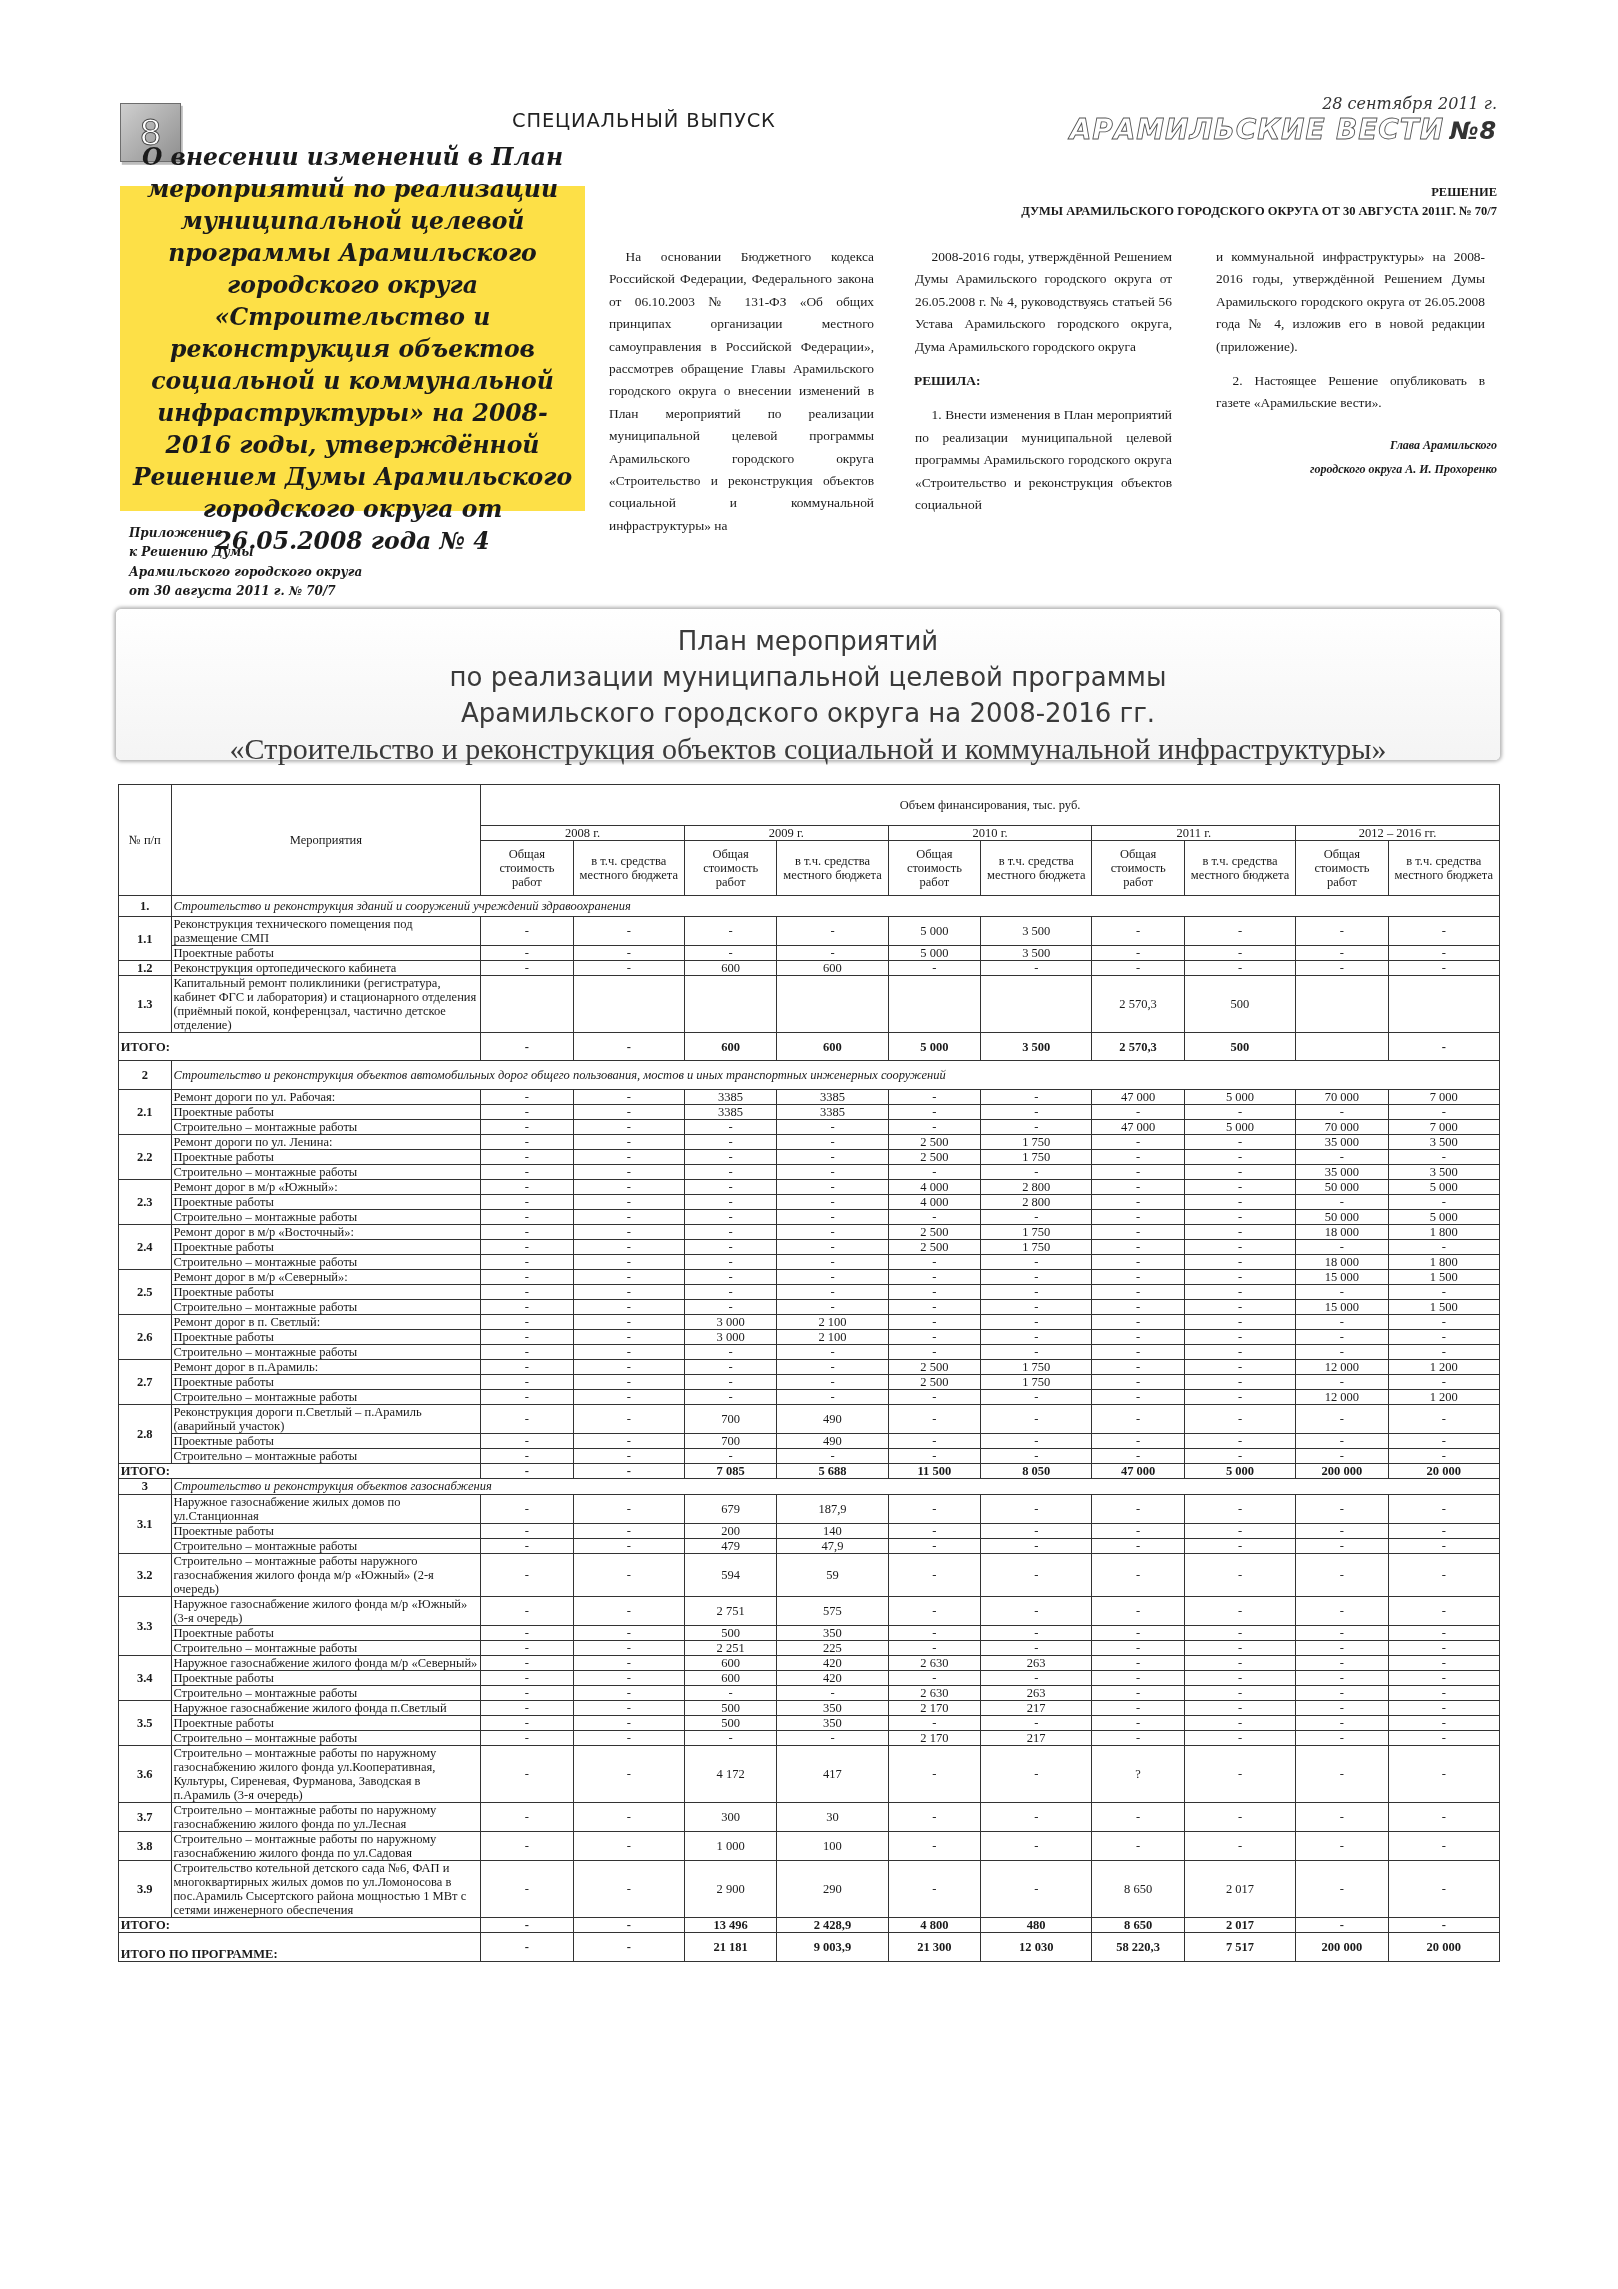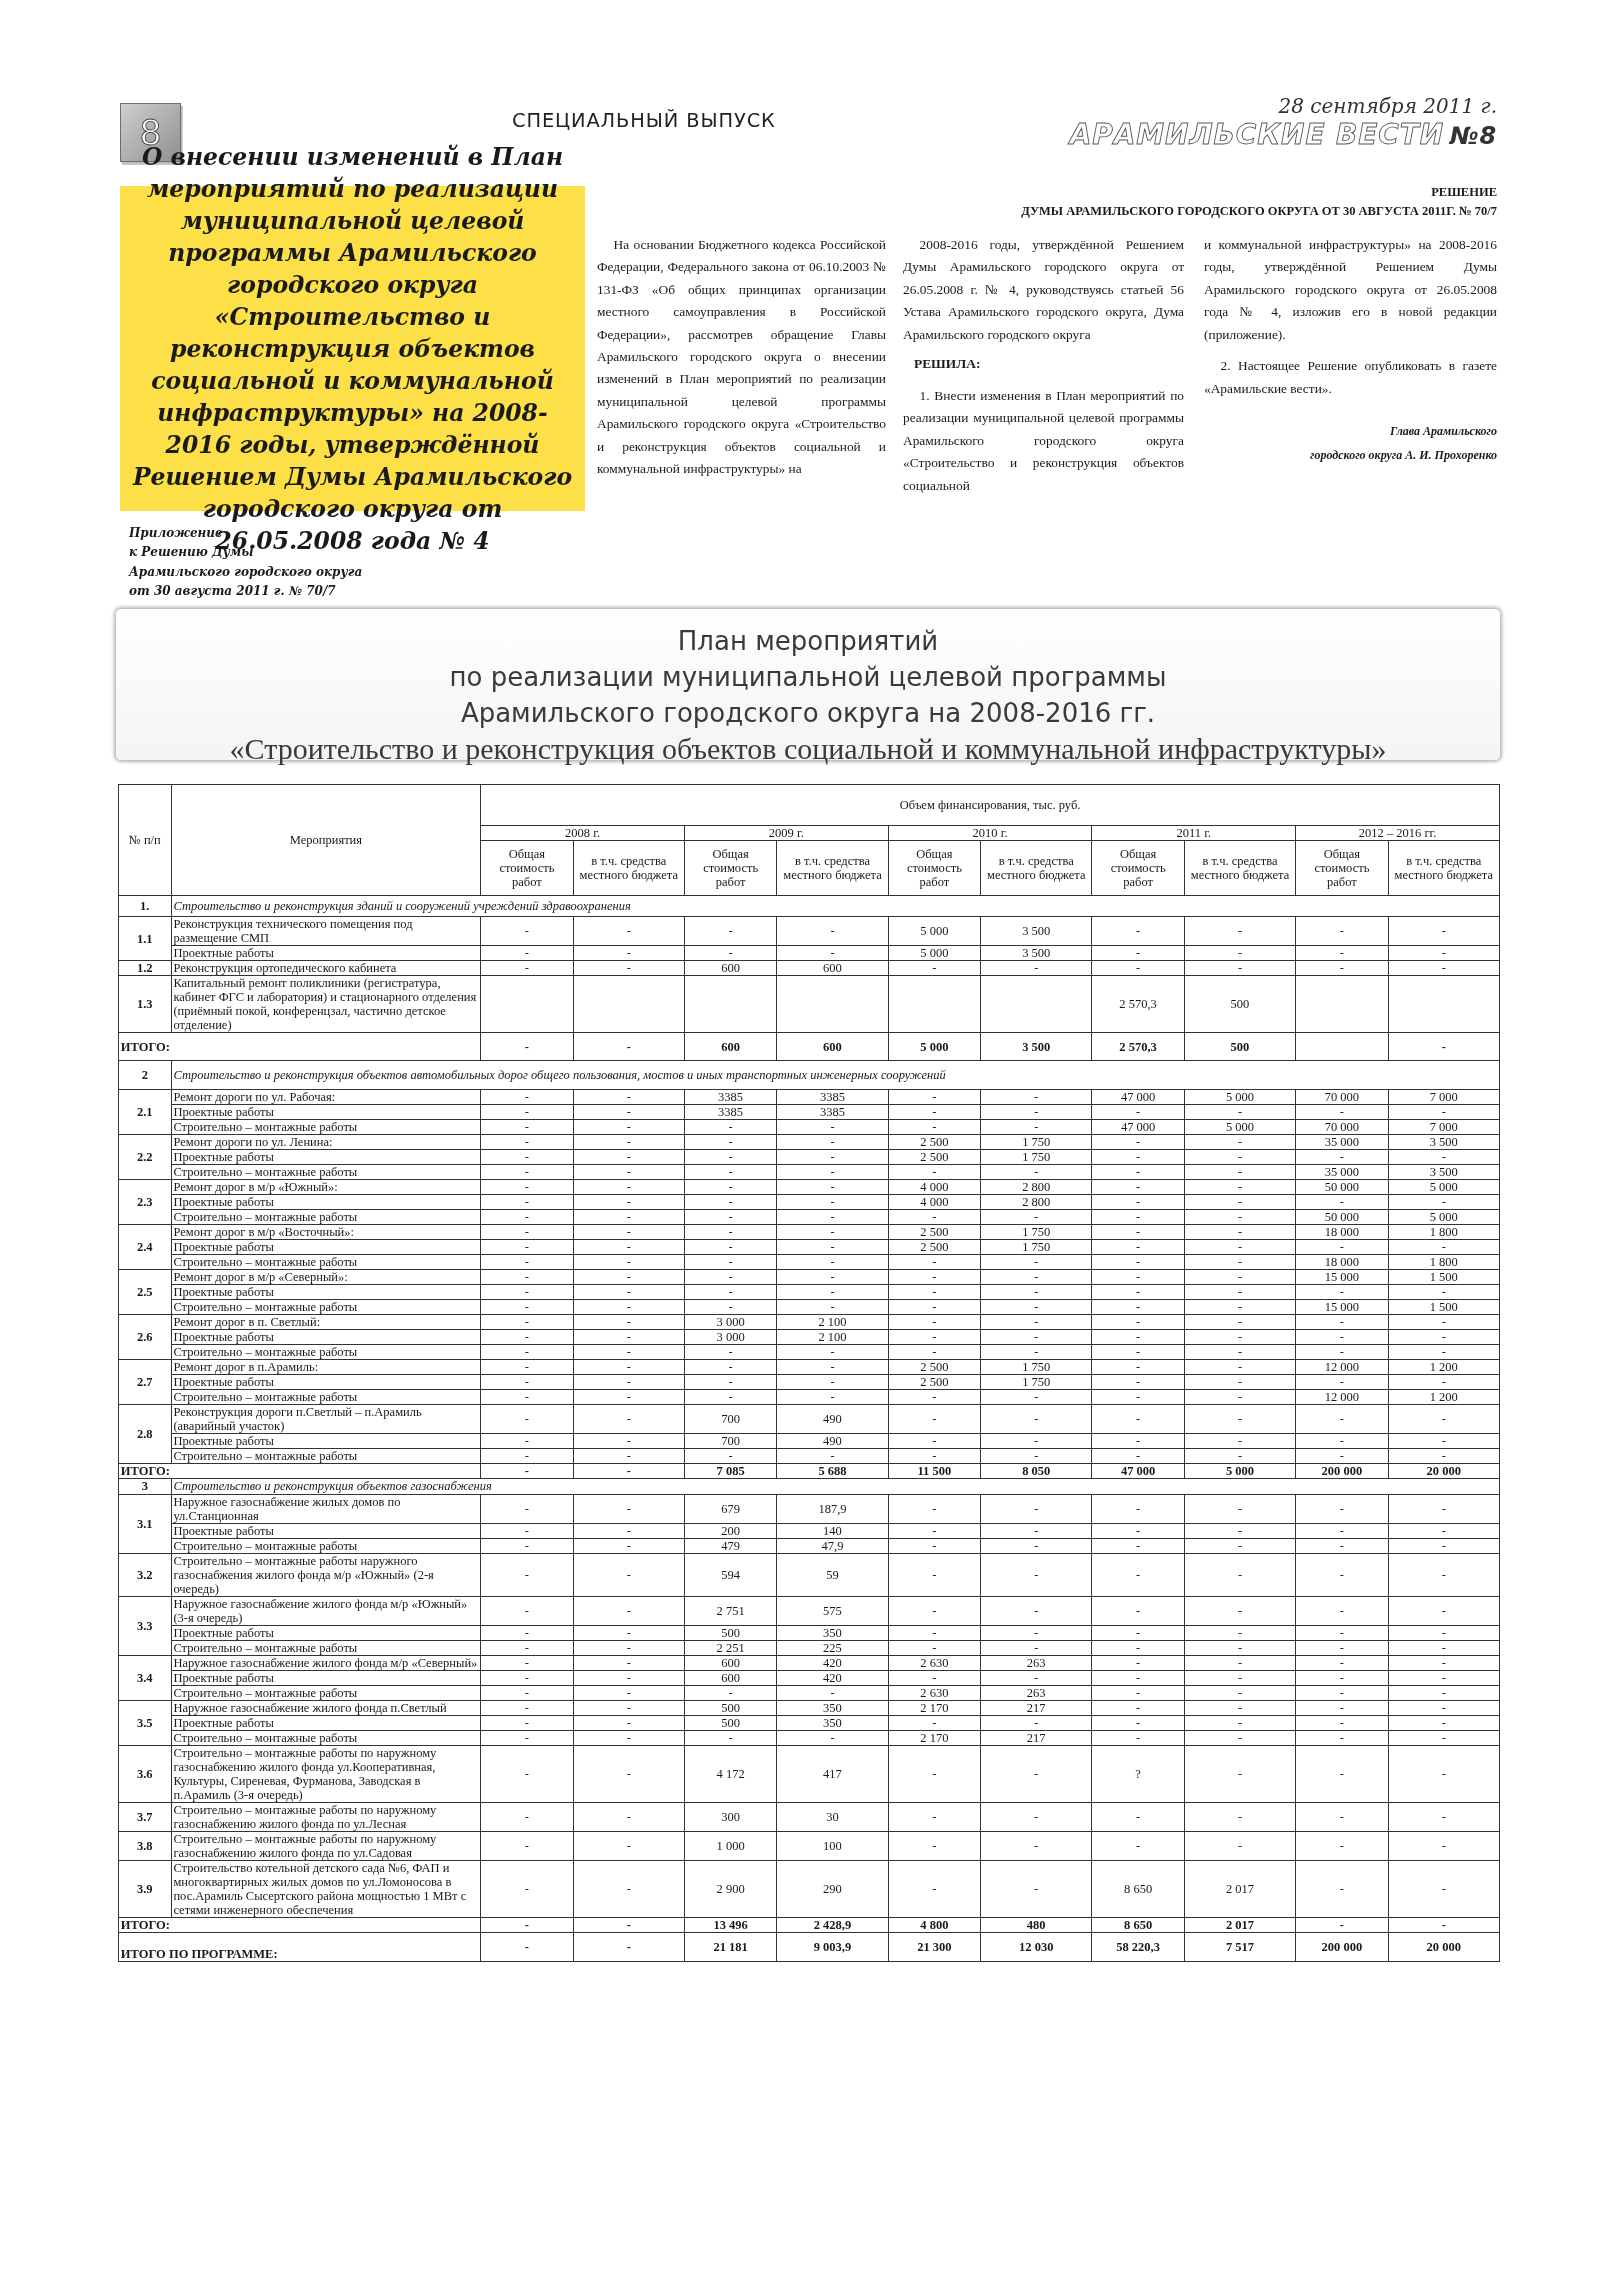--- a/index.html
+++ b/index.html
@@ -1,27 +1,27 @@
 <!DOCTYPE html>
 <html style="font-size:14.8px"><head>
 <meta charset="utf-8">
 <style>
   html, body { margin:0; padding:0; background:#ffffff; }
   body { width:1619px; height:2290px; position:relative; font-family:"Liberation Serif", serif; color:#1a1a1a; overflow:hidden; }
   .page-num { position:absolute; left:120px; top:103px; width:59px; height:57px; background:linear-gradient(135deg,#cfcfcf,#8f8f8f); border:1.8px solid #6d6d6d; box-shadow:1.8px 2.8px 0 #bdbdbd; display:flex; align-items:center; justify-content:center; font-family:"Liberation Sans", sans-serif; font-size:37px; color:#fff; -webkit-text-stroke:0.9px #444; }
   .issue-label { position:absolute; left:512px; top:109px; font-family:"DejaVu Sans", sans-serif; font-size:19.4px; letter-spacing:0.9px; color:#222; }
   .masthead { position:absolute; right:122px; top:94px; text-align:right; }
-  .masthead .date { font-family:"DejaVu Serif", serif; font-style:italic; font-size:20px; color:#333; }
+  .masthead .date { font-family:"DejaVu Serif", serif; font-style:italic; font-size:16px; color:#333; }
   .masthead .paper { font-family:"DejaVu Sans", sans-serif; font-style:italic; font-size:28px; font-weight:bold; color:#fff; -webkit-text-stroke:0.9px #555; letter-spacing:0.9px; }
   .masthead .no { font-family:"DejaVu Sans", sans-serif; font-size:24px; color:#333; margin-left:5.5px; -webkit-text-stroke:0; }
   .lead-box { position:absolute; left:120px; top:186px; width:465px; height:325px; background:#fde047; display:flex; align-items:center; justify-content:center; text-align:center; }
   .lead-box div { font-family:"DejaVu Serif", serif; font-style:italic; font-weight:bold; font-size:23.5px; line-height:32px; padding:0 7.4px; }
   .decision-head { position:absolute; right:122px; top:183px; text-align:right; font-family:"Liberation Serif", serif; font-weight:bold; font-size:12.5px; line-height:18.5px; }
   .col { position:absolute; top:234px; font-size:13.4px; line-height:22.4px; text-align:justify; }
-  .col p { margin:0; text-indent:16.6px; }
+  .col p { margin:12px; text-indent:16.6px; }
   .col1 { left:597px; width:289px; }
   .col2 { left:903px; width:281px; }
   .col3 { left:1204px; width:293px; }
   .col .resh { font-weight:bold; margin:7.4px 0 9.2px 11px; text-indent:0; }
   .col .gap { margin-top:9.2px; }
   .sign { text-align:right; font-style:italic; font-weight:bold; font-size:12px; line-height:24px; margin-top:18.5px; }
   .appendix { position:absolute; left:129px; top:524px; font-family:"DejaVu Serif", serif; font-style:italic; font-weight:bold; font-size:12px; line-height:19.4px; }
   .title-box { position:absolute; left:116px; top:609px; width:1384px; height:151px; border-radius:5.5px; background:linear-gradient(#ffffff,#f4f4f4); box-shadow:0 0 3.7px 1.8px #b5b5b5; text-align:center; font-family:"DejaVu Sans", sans-serif; font-size:26px; line-height:36px; color:#3a3a3a; padding-top:14px; box-sizing:border-box; }
   .title-box .last { font-size:30px;font-family:Liberation Serif, serif; }
   table.plan { position:absolute; left:118px; top:784px; width:1382px; border-collapse:collapse; font-family:"Liberation Serif", serif; font-size:12.5px; line-height:14px; }

